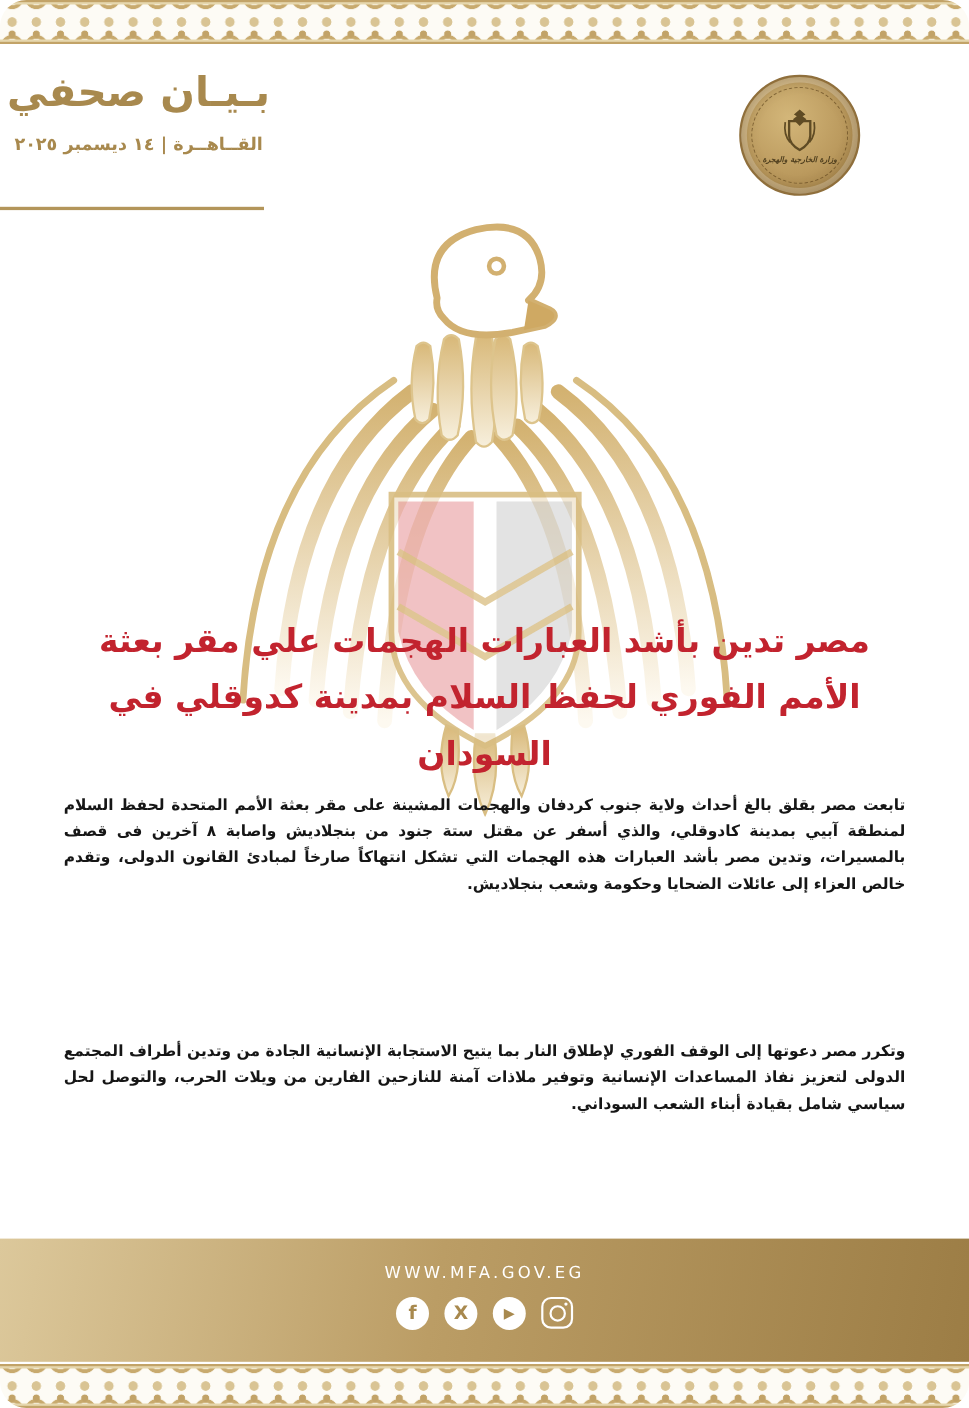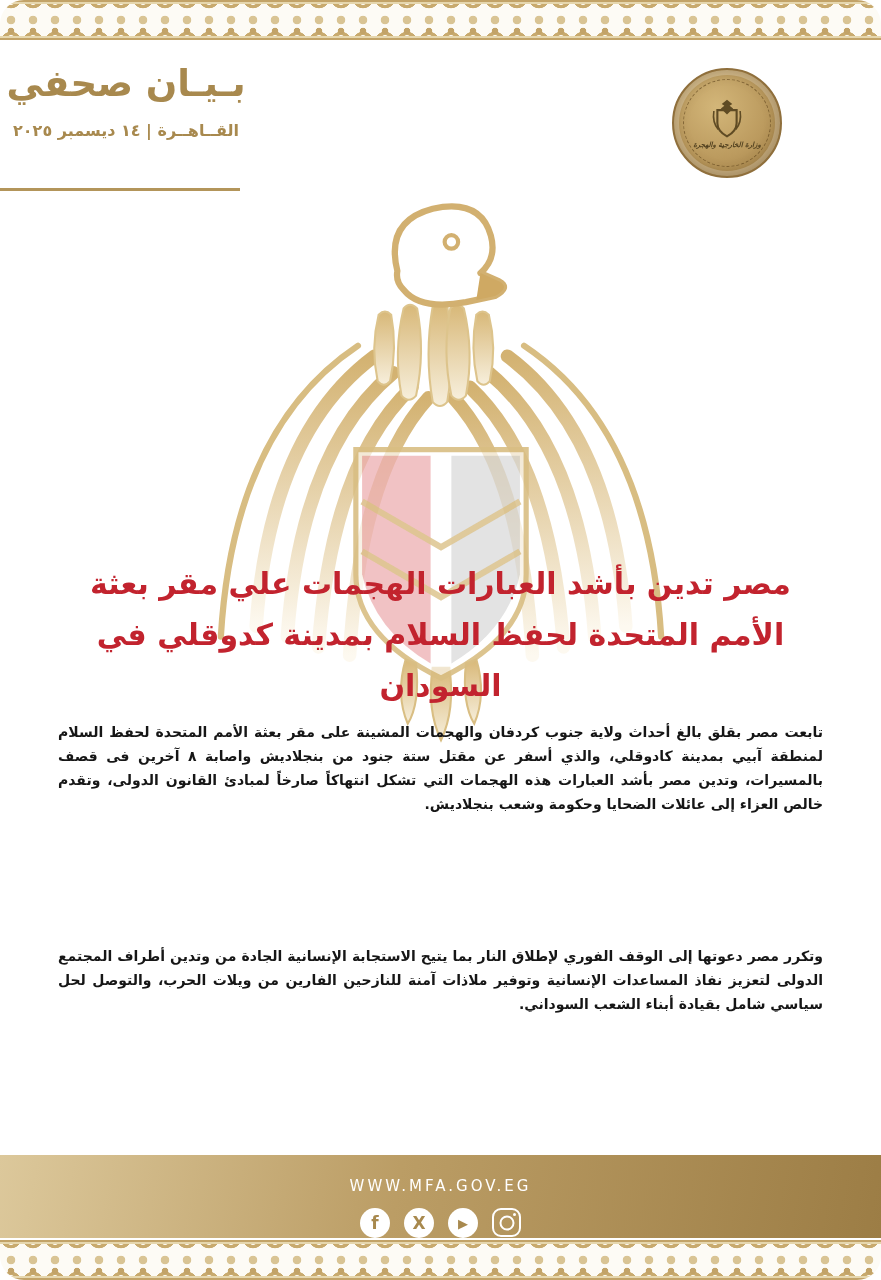--- a/index.html
+++ b/index.html
@@ -44,21 +44,21 @@
   .statement-title{position:absolute;top:538px;left:70px;right:70px;text-align:center;direction:rtl;
     font-size:30px;font-weight:bold;color:#c2232e;line-height:1.7;z-index:2;}
 
   
   .body-par{position:absolute;left:58px;right:58px;direction:rtl;text-align:justify;
     font-size:14px;font-weight:bold;color:#161616;line-height:1.72;z-index:2;}
   .par-1{top:706px;}
   .par-2{top:930px;}
 
   
-  .footer-bar{position:absolute;left:0;right:0;bottom:42px;height:83px;
+  .footer-bar{position:absolute;left:0;right:0;bottom:42px;height:112px;
     background:linear-gradient(100deg,#dcc89b 0%,#bb9d65 45%,#9c7d45 100%);z-index:3;}
   .website{margin-top:22px;text-align:center;color:#ffffff;font-size:15px;letter-spacing:3px;font-weight:500;}
   .social-row{display:flex;justify-content:center;gap:14px;margin-top:13px;}
   .sicon{width:30px;height:30px;border-radius:50%;background:#ffffff;color:#a8894e;
     display:flex;align-items:center;justify-content:center;font-weight:bold;font-size:17px;line-height:1;cursor:pointer;}
   .sicon.yt{font-size:13px;}
   .sicon.insta{background:transparent;border:2.5px solid #ffffff;border-radius:9px;width:25px;height:25px;position:relative;}
   .sicon.insta::before{content:"";position:absolute;top:50%;left:50%;transform:translate(-50%,-50%);
     width:11px;height:11px;border:2.5px solid #ffffff;border-radius:50%;}
   .sicon.insta::after{content:"";position:absolute;top:3px;right:3px;width:3px;height:3px;background:#ffffff;border-radius:50%;}
@@ -135,21 +135,21 @@
       </g>
 
       <g>
         <path d="M218 78 Q206 30 252 18 Q298 8 308 44 Q314 66 298 80 L316 88 Q327 94 312 102 L284 108 Q240 116 224 96 Q216 88 218 78 Z" fill="#ffffff" stroke="#d2b070" stroke-width="6" stroke-linejoin="round"></path>
         <path d="M298 80 L316 88 Q327 94 312 102 L294 106 Z" fill="#cfa963"></path>
         <circle cx="270" cy="50" r="6.5" fill="none" stroke="#d2b070" stroke-width="4"></circle>
       </g>
     </svg>
   </div>
 
-  <h1 class="statement-title">مصر تدين بأشد العبارات الهجمات علي مقر بعثة الأمم المتحدة لحفظ السلام بمدينة كدوقلي في السودان</h1>
+  <h1 class="statement-title">مصر تدين بأشد العبارات الهجمات علي مقر بعثة الأمم الفوري لحفظ السلام بمدينة كدوقلي في السودان</h1>
 
   <p class="body-par par-1">تابعت مصر بقلق بالغ أحداث ولاية جنوب كردفان والهجمات المشينة على مقر بعثة الأمم المتحدة لحفظ السلام لمنطقة آبيي بمدينة كادوقلي، والذي أسفر عن مقتل ستة جنود من بنجلاديش واصابة ٨ آخرين فى قصف بالمسيرات، وتدين مصر بأشد العبارات هذه الهجمات التي تشكل انتهاكاً صارخاً لمبادئ القانون الدولى، وتقدم خالص العزاء إلى عائلات الضحايا وحكومة وشعب بنجلاديش.</p>
   <p class="body-par par-2">وتكرر مصر دعوتها إلى الوقف الفوري لإطلاق النار بما يتيح الاستجابة الإنسانية الجادة من وتدين أطراف المجتمع الدولى لتعزيز نفاذ المساعدات الإنسانية وتوفير ملاذات آمنة للنازحين الفارين من ويلات الحرب، والتوصل لحل سياسي شامل بقيادة أبناء الشعب السوداني.</p>
 
   <div class="footer-bar">
     <div class="website">WWW.MFA.GOV.EG</div>
     <div class="social-row">
       <div class="sicon">f</div>
       <div class="sicon">X</div>
       <div class="sicon yt">▶</div>

